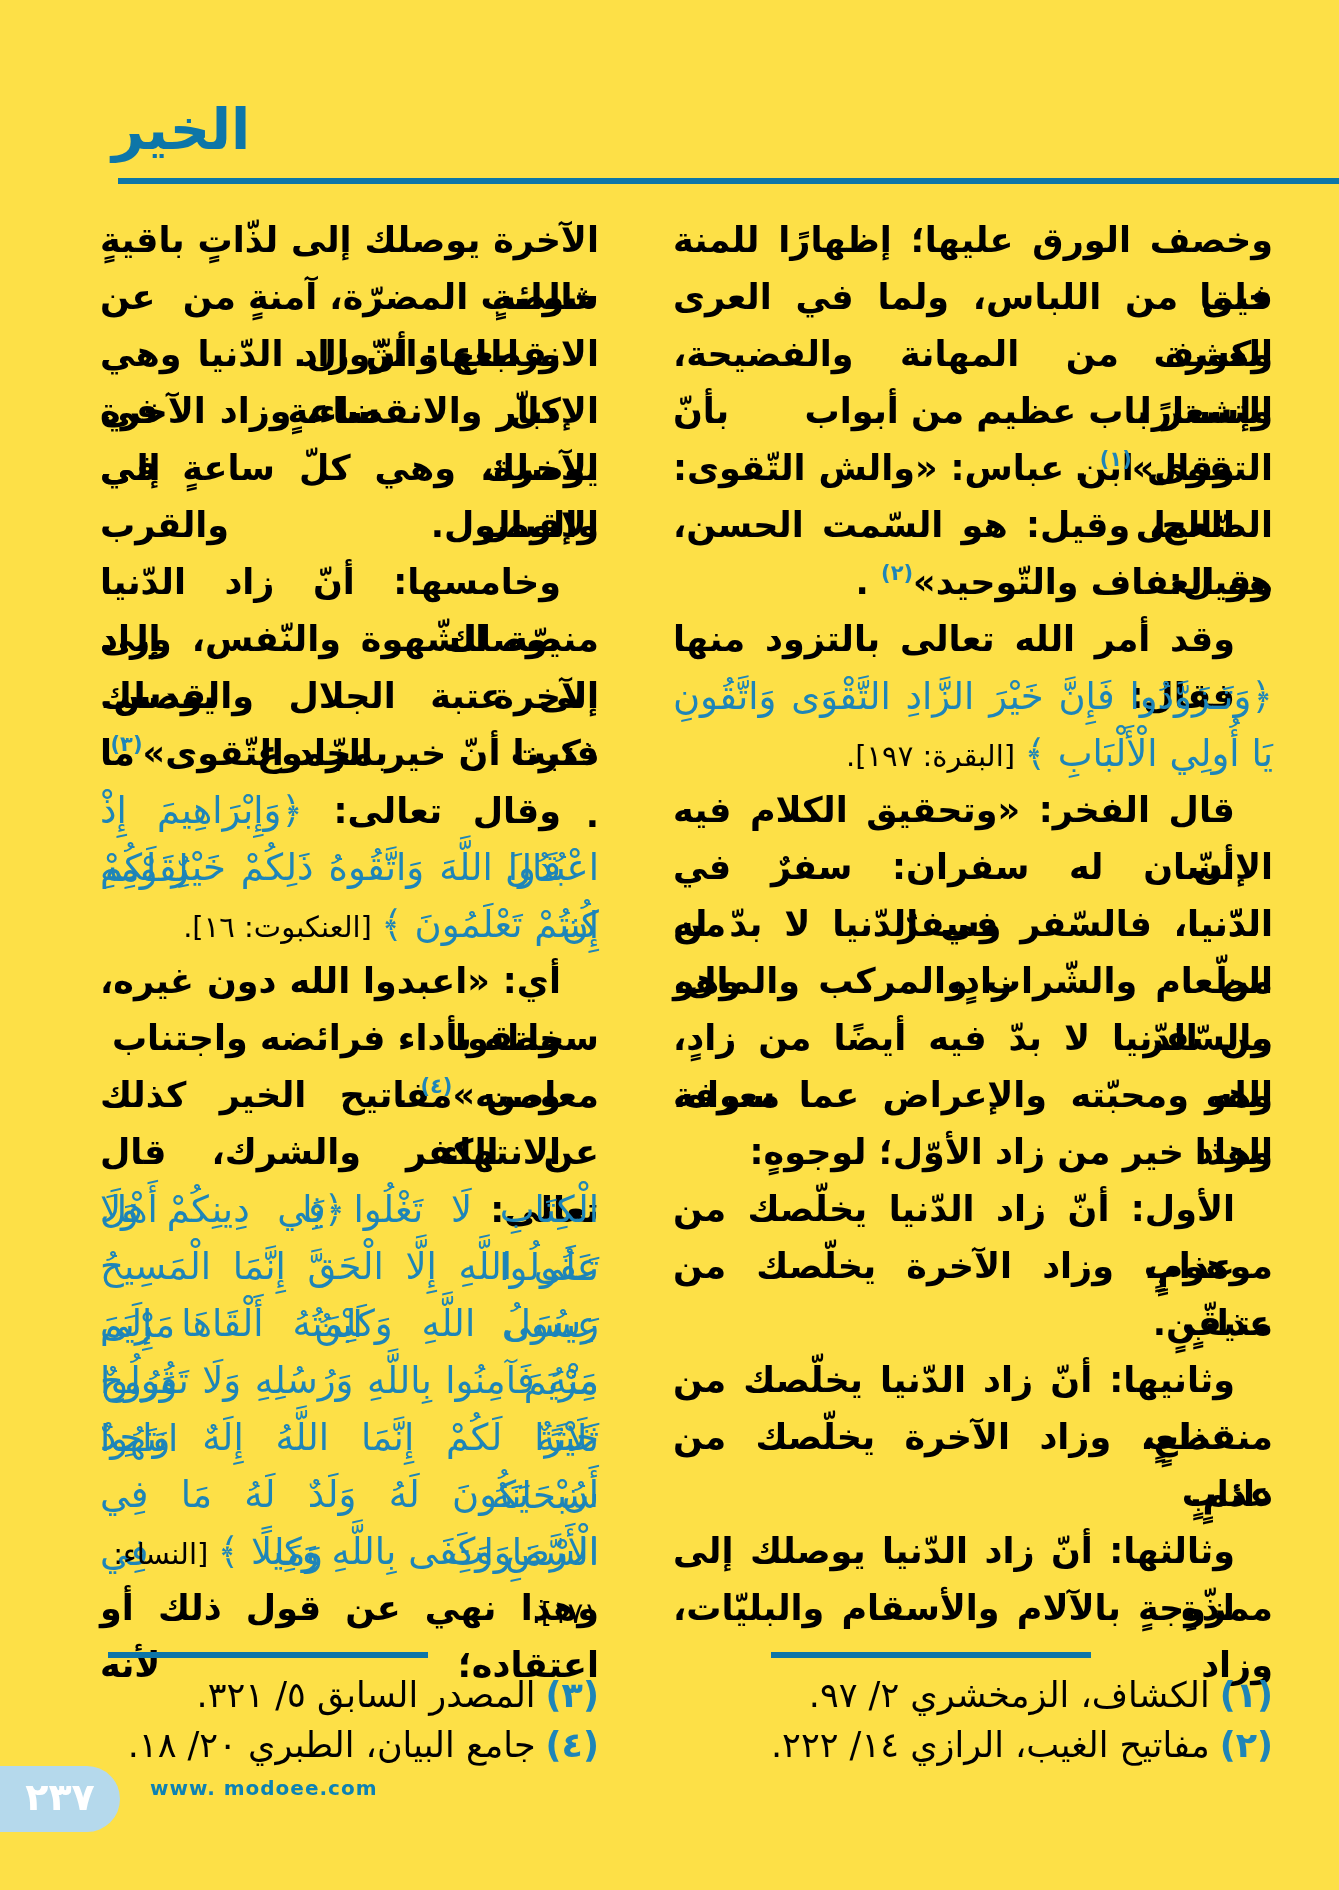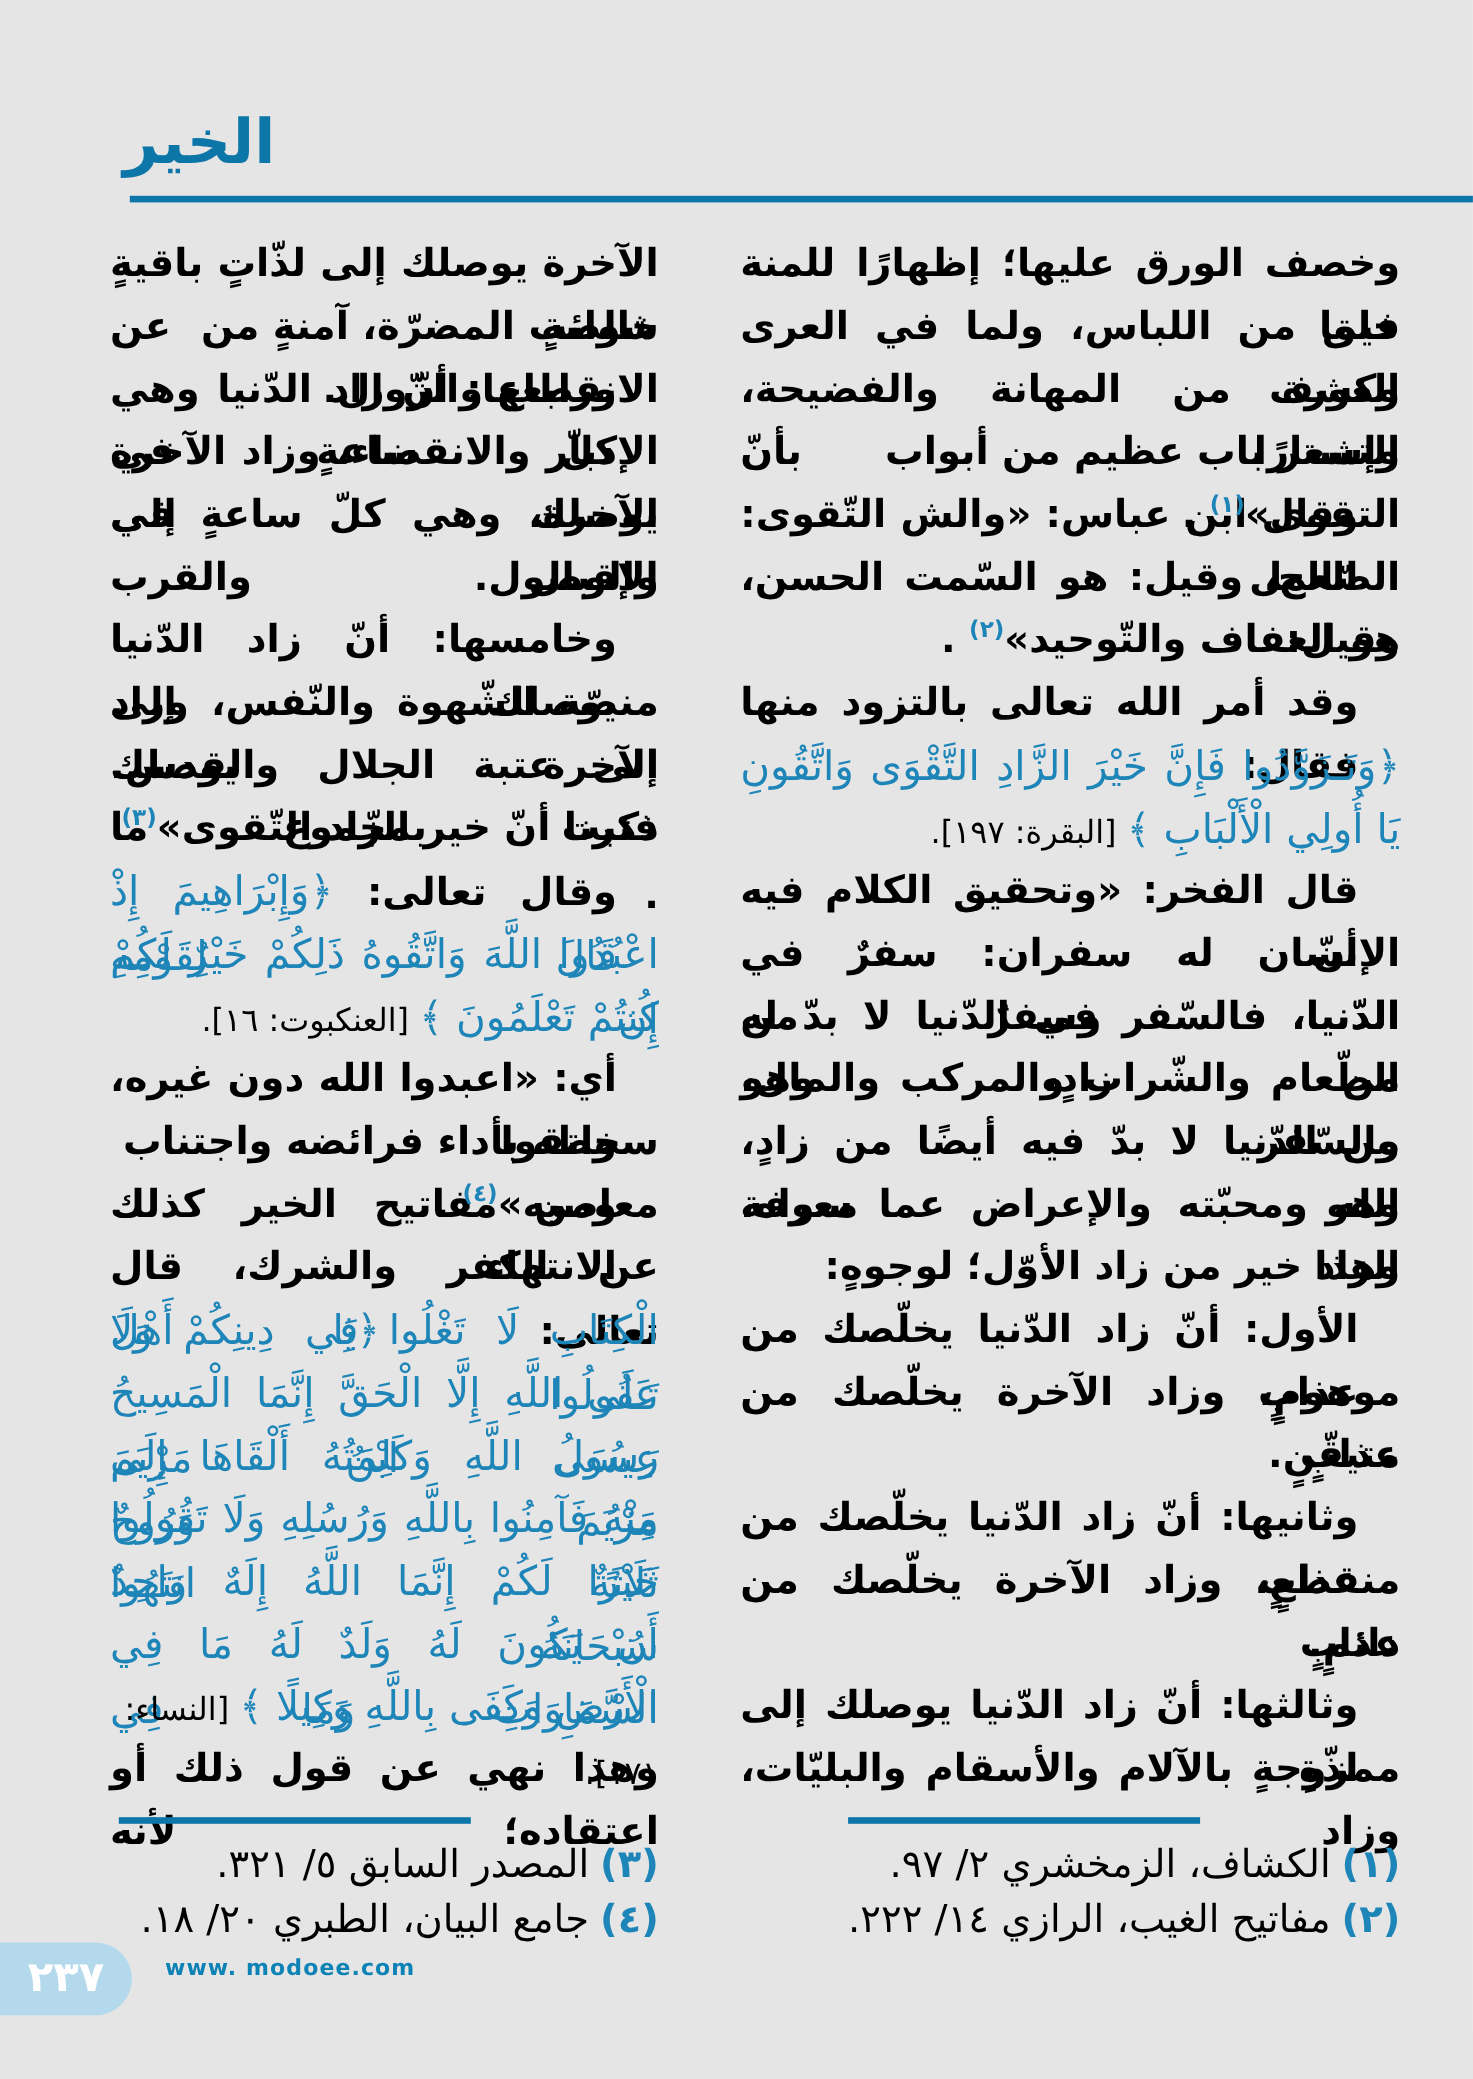--- a/index.html
+++ b/index.html
@@ -1,17 +1,17 @@
 <!DOCTYPE html>
 <html lang="ar" dir="rtl" style="--accent: #0d76a8; --quran: #1e85b8; --pill: #b5d9ec; --site: #0d82b4;"><head>
 <meta charset="utf-8">
 <style>
   html,body{margin:0;padding:0;background:#ffffff;}
   body{width:1339px;height:1890px;font-family:"DejaVu Sans",sans-serif;}
-  .page{position:relative;width:1339px;height:1890px;background:#e5e5e5;overflow:hidden;direction:rtl;}
+  .page{position:relative;width:1339px;height:1890px;background:#fde047;overflow:hidden;direction:rtl;}
 
   
   .chapter-title{position:absolute;top:84px;left:112px;font-size:56px;line-height:92px;
     font-weight:bold;color:var(--accent);}
   .header-rule{position:absolute;top:178px;left:118px;right:0;height:6px;background:var(--accent);}
 
   
   .columns{position:absolute;top:212px;right:66px;left:68px;height:1558px;
     display:flex;gap:42px;direction:rtl;}
   .column{flex:1 1 0;display:flex;flex-direction:column;}

